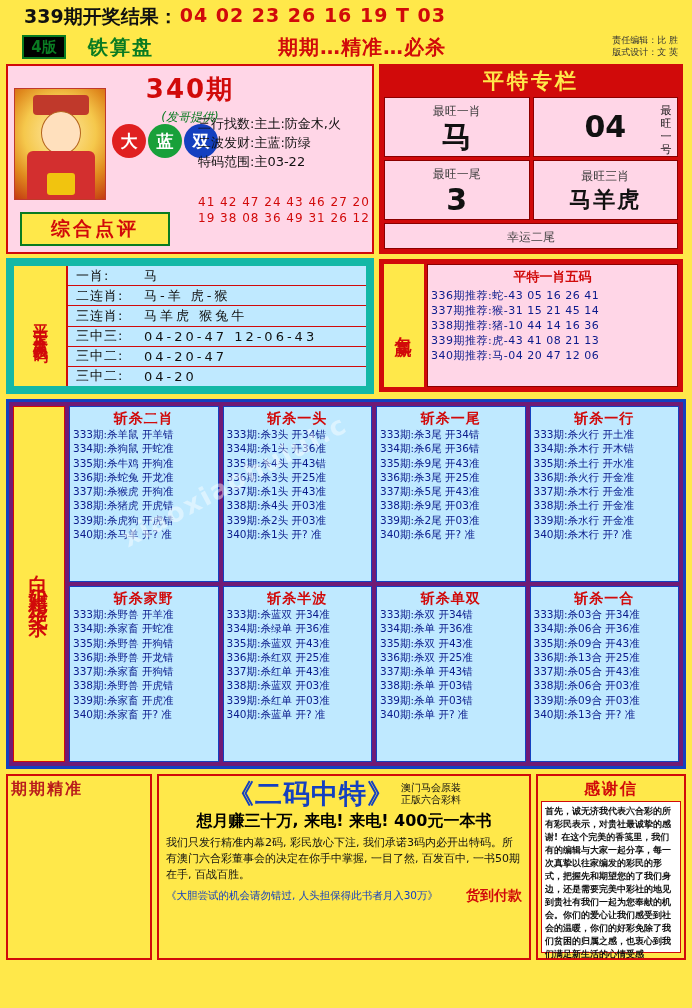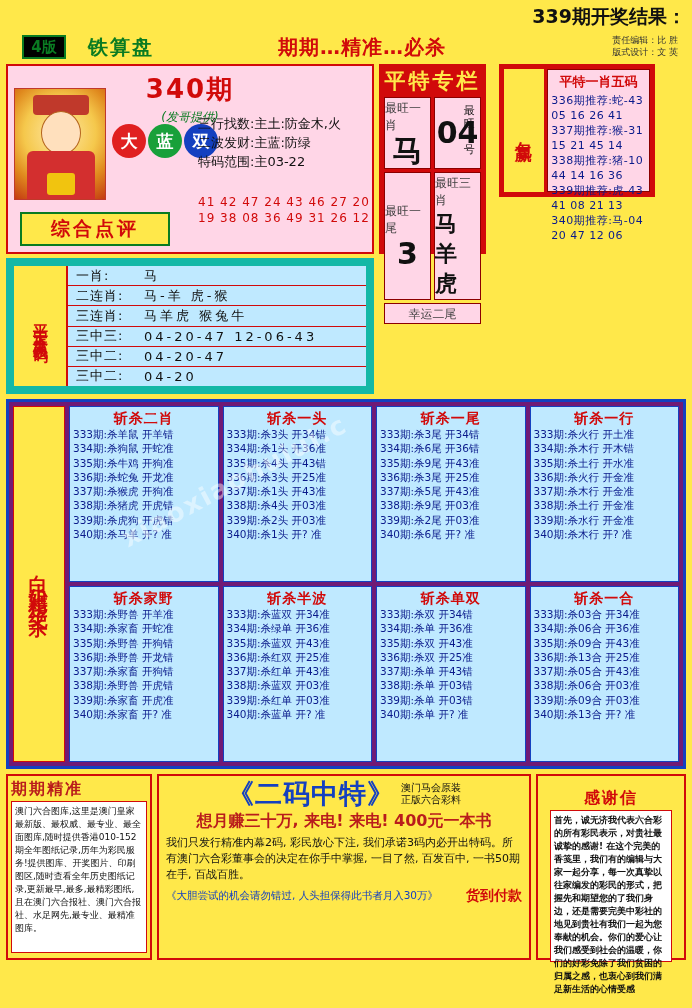--- a/index.html
+++ b/index.html
@@ -9,25 +9,24 @@
     background: #ffe84a;
     font-family: "DejaVu Sans", "Liberation Sans", sans-serif;
     position: relative;
     overflow: hidden;
   }
   .page { width:692px; height:1008px; position:relative; padding: 4px 6px; }
 
   
   .topline {
     height: 26px;
-    display:flex; align-items:flex-end;
+    display:flex; align-items:flex-start;
     font-size: 19px; font-weight: bold; color:#111;
     letter-spacing: 0px;
     padding-left: 18px;
-    flex-direction: column;
   }
   .topline .nums { color:#d10a0a; margin-left:2px; letter-spacing:1px; }
 
   .bannerbar {
     height: 34px; background:#ffe84a; display:flex; align-items:center;
     position:relative;
   }
   .ver-badge {
     width:44px; height:24px; margin-left:16px;
     background:#000000; border:2px solid #0a7b22; color:#0a7b22;
@@ -41,21 +40,21 @@
     position:absolute; left:272px; top:4px;
     font-size:20px; font-weight:bold; color:#d10a0a; letter-spacing:1px;
   }
   .editors {
     position:absolute; right:8px; top:4px; font-size:9px; color:#333; line-height:12px; text-align:right;
   }
 
   
   .upper { display:flex; gap:5px; height:330px; }
   .upleft { width:368px; display:flex; flex-direction:column; gap:4px; }
-  .upright { width:276px; display:flex; gap:13px; }
+  .upright { width:304px; display:flex; flex-direction:column; gap:5px; }
 
   .box-pink {
     background:#ffd6e7; border:2px solid #d10a0a; position:relative;
     height:190px; padding:4px;
   }
   .issue-title { text-align:center; color:#d10a0a; font-size:26px; font-weight:bold; margin-top:2px; letter-spacing:2px;}
   .issue-sub { text-align:center; color:#0a7b22; font-size:12px; margin-top:2px;font-style:italic; }
   .godimg {
     position:absolute; left:6px; top:22px; width:92px; height:112px;
     background: radial-gradient(circle at 50% 40%, #ffe9a8 0%, #f5c84c 45%, #e08a1e 70%, #c43a12 100%);
@@ -135,26 +134,26 @@
   
   .footer { margin-top:5px; height:186px; display:flex; gap:5px; }
   .fbox { border:2px solid #d10a0a; background:#fff; position:relative; }
   .fleft { width:146px; background:#ffe84a; padding:3px;}
   .fleft .ft { background:#ffe84a; color:#b91c1c; text-align:left; font-size:16px; font-weight:bold; letter-spacing:2px; height:22px;}
   .fleft .fb { background:#fff; border:1px solid #d10a0a; height:152px; font-size:9px; line-height:13px; color:#111; padding:3px;}
   .fmid { flex:1; background:#ffe84a; padding:3px; }
   .fmid .bigtitle { display:flex; align-items:center; justify-content:center; gap:6px; height:30px;}
   .fmid .bigtitle .t1 { color:#1440c0; font-size:27px; font-weight:bold; letter-spacing:1px;}
   .fmid .bigtitle .t2 { color:#111; font-size:10px; line-height:12px; text-align:left;}
-  .fmid .l2 { text-align:center; color:#b91c1c; font-size:16px; font-weight:bold; margin-top:2px;}
+  .fmid .l2 { text-align:center; color:#000000; font-size:16px; font-weight:bold; margin-top:2px;}
   .fmid .body { font-size:11px; color:#111; line-height:16px; margin-top:3px; padding:0 4px;}
   .fmid .bot { display:flex; align-items:center; justify-content:space-between; margin-top:4px; padding:0 4px;}
   .fmid .bot .bl { color:#1440c0; font-size:10.5px;}
   .fmid .bot .br { color:#d10a0a; font-size:14px; font-weight:bold;}
-  .fright { width:150px; background:#ffe84a; padding:12px;}
+  .fright { width:150px; background:#ffe84a; padding:3px;}
   .fright .ft { color:#d10a0a; text-align:center; font-size:16px; font-weight:bold; letter-spacing:2px; height:22px;}
   .fright .fb { background:#fff; border:1px solid #d10a0a; height:152px; font-size:9px; line-height:13px; color:#111; padding:3px;font-weight:bold;}
 </style>
 </head>
 <body>
 
 <div class="page">
 
   <div class="topline">
     <span>339期开奖结果：</span>
@@ -377,21 +376,20 @@
         <div class="ln">340期:杀13合  开? 准</div>
       </div>
 
       <div class="watermark">xiaoxiaohuiui.c</div>
     </div>
   </div>
 
   <div class="footer">
     <div class="fbox fleft">
       <div class="ft">期期精准</div>
-      <div class="fb">澳门六合图库,这里是澳门皇家最新版、最权威、最专业、最全面图库,随时提供香港010-152期全年图纸记录,历年为彩民服务!提供图库、开奖图片、印刷图区,随时查看全年历史图纸记录,更新最早,最多,最精彩图纸,且在澳门六合报社、澳门六合报社、水足网先,最专业、最精准图库。</div>
     </div>
 
     <div class="fbox fmid">
       <div class="bigtitle">
         <span class="t1">《二码中特》</span>
         <span class="t2">
           <span>澳门马会原装</span><br>
           <span>正版六合彩料</span>
         </span>
       </div>

